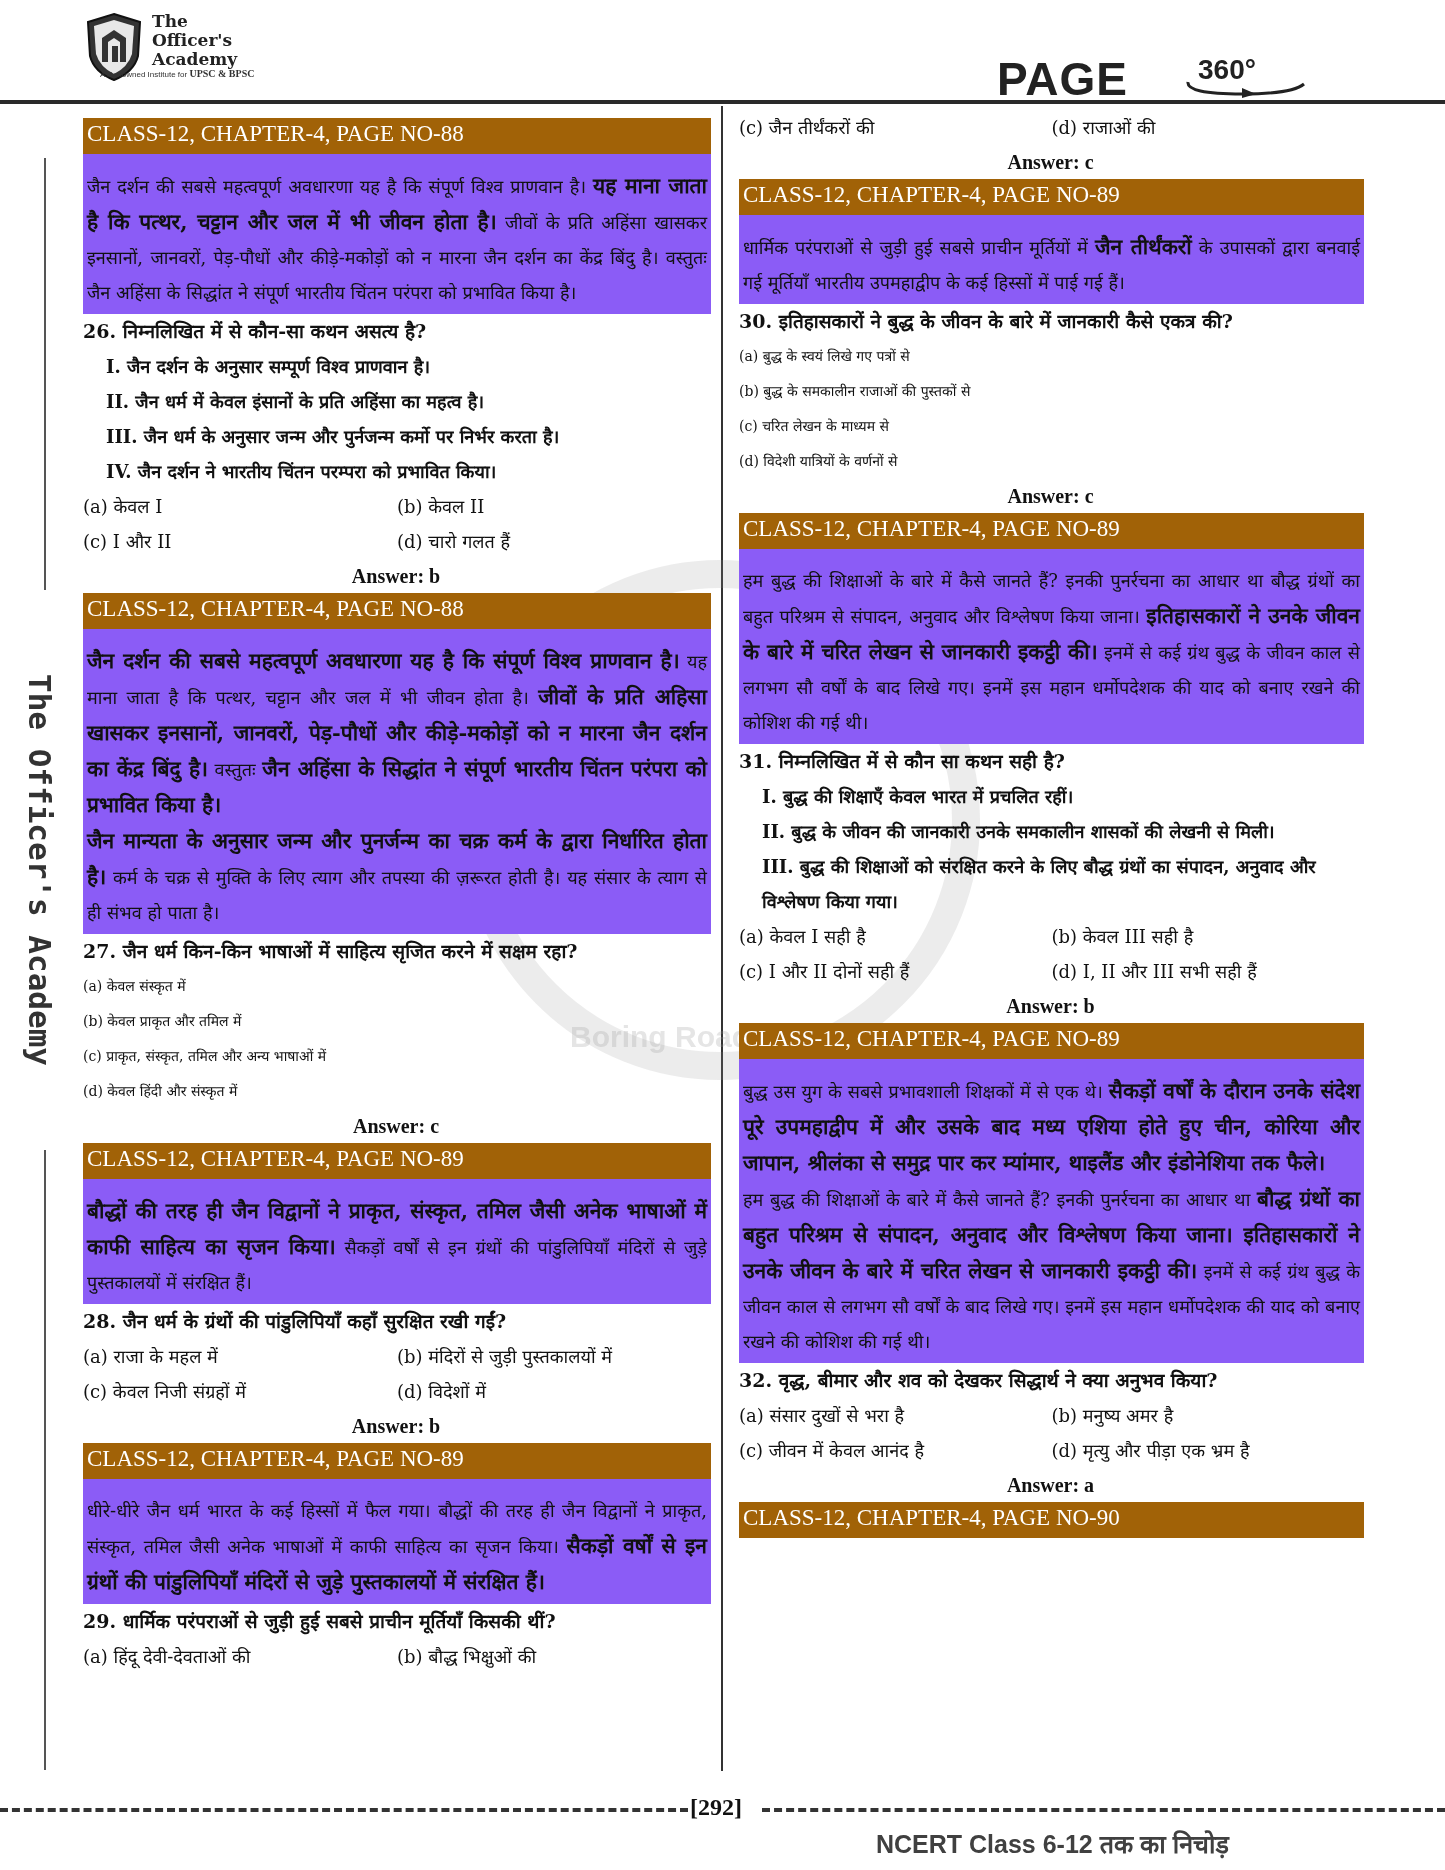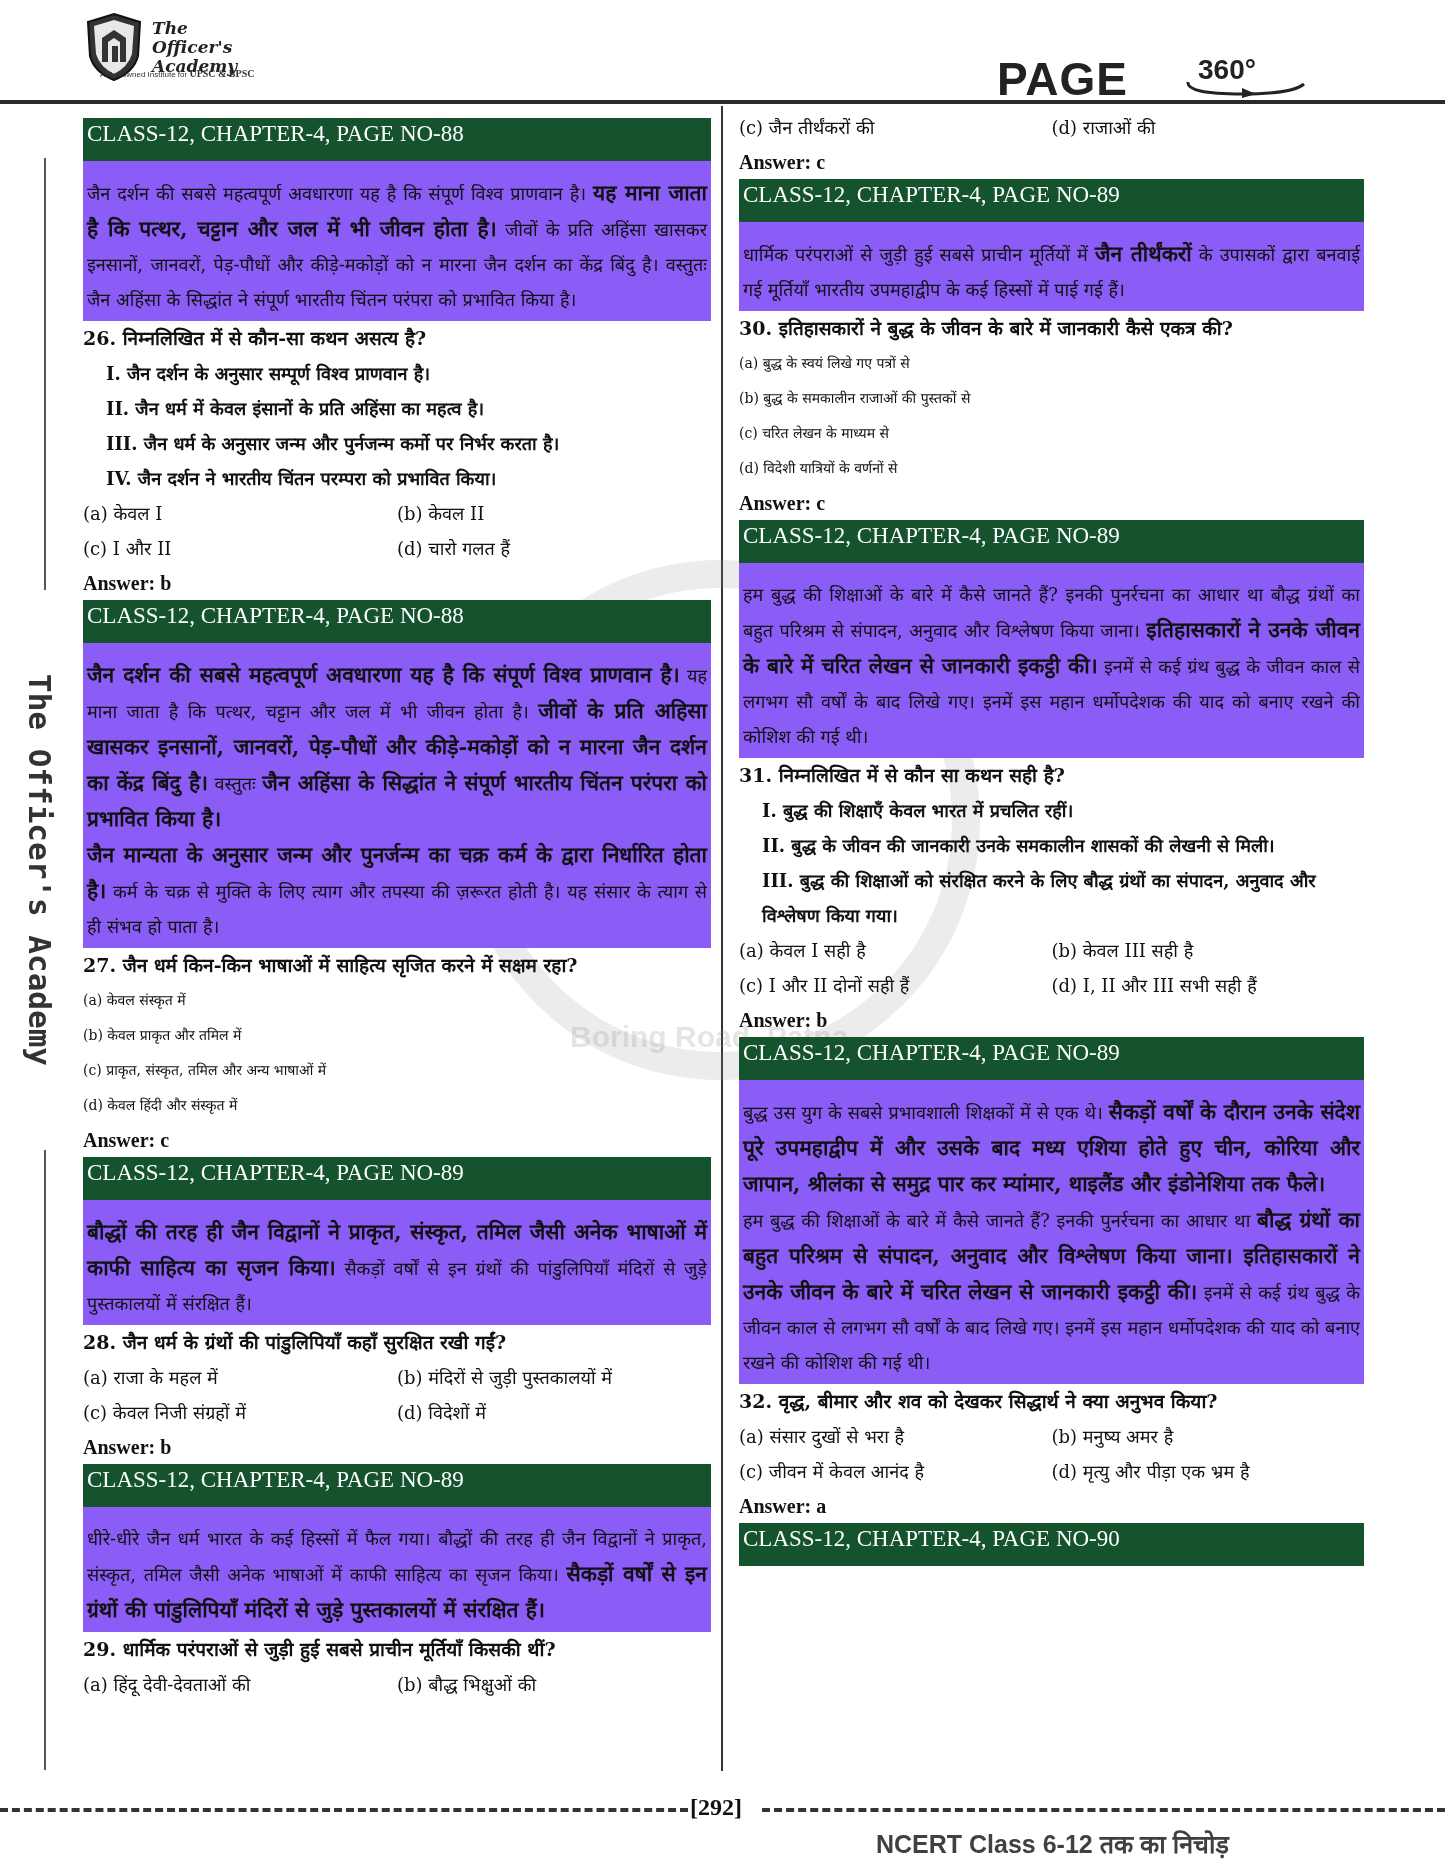--- a/index.html
+++ b/index.html
@@ -1,19 +1,19 @@
 <!DOCTYPE html>
 <html><head>
 <meta charset="utf-8">
 <style>
   * { box-sizing: border-box; margin: 0; padding: 0; }
   body { width: 1445px; height: 1870px; background: #ffffff; position: relative; overflow: hidden;
          font-family: "Liberation Serif", "DejaVu Serif", serif; color: #111; }
   .header { position: absolute; left: 0; top: 0; width: 1445px; height: 106px; }
-  .logo { position: absolute; left: 86px; top: 12px; display: flex; align-items: center; font-style: italic; }
+  .logo { position: absolute; left: 86px; top: 12px; display: flex; align-items: flex-start; }
   .shield { width: 56px; height: 70px; position: relative; }
   .shield svg { width: 56px; height: 70px; }
   .logo-text { margin-left: 10px; font-family: "DejaVu Serif", serif; font-weight: bold; font-size: 17px; line-height: 19px; color: #222; }
   .logo-tag { position: absolute; left: 100px; top: 68px; font-size: 8px; color: #333; font-family: "Liberation Sans", sans-serif; white-space: nowrap; }
   .logo-tag b { font-family: "Liberation Serif", serif; font-size: 10px; }
   .ncert-logo { position: absolute; left: 997px; top: 52px; font-family: "Liberation Sans", sans-serif; font-weight: bold; font-size: 46px; color: #222; letter-spacing: 1px; }
   .ncert-360 { position: absolute; left: 1198px; top: 54px; font-family: "Liberation Sans", sans-serif; font-weight: bold; font-size: 28px; color: #222; }
   .ncert-arc { position: absolute; left: 1182px; top: 76px; width: 132px; height: 22px; }
   .header-rule { position: absolute; left: 0; top: 100px; width: 1445px; height: 4px; background: #2a2a2a; }
 
@@ -21,29 +21,29 @@
   .side-text span { position: absolute; left: 50%; top: 50%; transform: translate(-50%,-50%) rotate(90deg);
        font-family: "DejaVu Sans Mono", monospace; font-weight: bold; font-size: 31px; white-space: nowrap; color: #333; }
   .side-line-top { position: absolute; left: 44px; top: 158px; width: 2px; height: 432px; background: #555; }
   .side-line-bot { position: absolute; left: 44px; top: 1150px; width: 2px; height: 620px; background: #555; }
   .col-divider { position: absolute; left: 721px; top: 106px; width: 2px; height: 1665px; background: #333; }
 
   .col { position: absolute; top: 118px; }
   .col-left { left: 83px; width: 628px; }
   .col-right { left: 739px; width: 625px; }
 
-  .sec-head { background: #14532d; color: #fff; font-family: "Liberation Serif", serif; font-size: 23px; height: 43px; line-height: 32px; padding-left: 4px; }
+  .sec-head { background: #a16207; color: #fff; font-family: "Liberation Serif", serif; font-size: 23px; height: 36px; line-height: 32px; padding-left: 4px; }
   .sec-body { background: #8b5cf6; padding: 14px 4px 4px 4px; font-size: 20px; line-height: 35px; text-align: justify; font-family: "DejaVu Serif", serif; }
   .sec-body .n { font-weight: normal; font-size: 18px; }
   .sec-body .b { font-weight: bold; font-size: 21px; }
   .q { font-weight: bold; font-size: 19px; line-height: 35px; font-family: "DejaVu Serif", serif; }
   .stmt { font-weight: bold; font-size: 18px; line-height: 35px; font-family: "DejaVu Serif", serif; margin-left: 23px; }
   .opts { display: grid; grid-template-columns: 50% 50%; font-size: 18px; line-height: 35px; font-family: "DejaVu Serif", serif; }
   .opts1 { font-size: 14px; line-height: 35px; font-family: "DejaVu Serif", serif; }
-  .ans { text-align: left; font-weight: bold; font-size: 20px; line-height: 34px; font-family: "Liberation Serif", serif; padding-right: 2px; }
+  .ans { text-align: center; font-weight: bold; font-size: 20px; line-height: 34px; font-family: "Liberation Serif", serif; padding-right: 2px; }
 
   .watermark { position: absolute; left: 460px; top: 560px; width: 520px; height: 520px; border-radius: 50%;
       border: 28px solid rgba(150,150,150,0.18); pointer-events: none; }
   .wm-text { position: absolute; left: 570px; top: 1020px; font-family: "Liberation Sans", sans-serif; font-weight: bold; font-size: 30px; color: rgba(150,150,150,0.25); pointer-events: none; }
 
   .footer-line { position: absolute; top: 1808px; height: 0; border-top: 4px dashed #333; }
   .footer-l { left: 0; width: 688px; }
   .footer-r { left: 762px; width: 683px; }
   .page-no { position: absolute; left: 690px; top: 1794px; font-weight: bold; font-size: 24px; font-family: "Liberation Serif", serif; }
   .footer-tag { position: absolute; left: 876px; top: 1826px; font-family: "Liberation Sans", sans-serif; font-weight: bold; font-size: 25px; color: #404040; }

